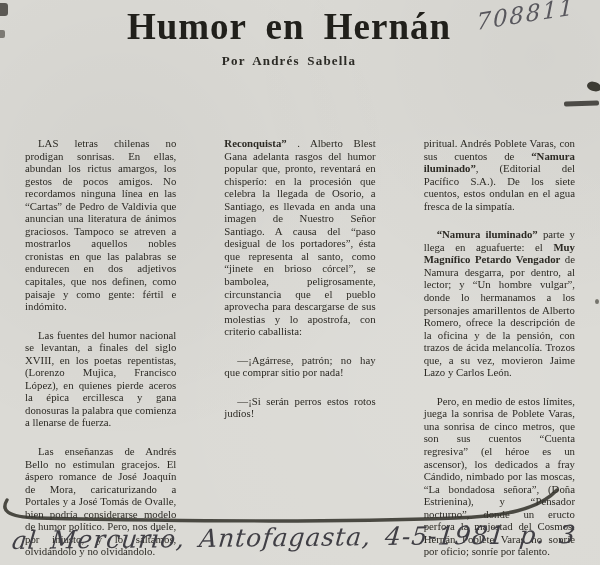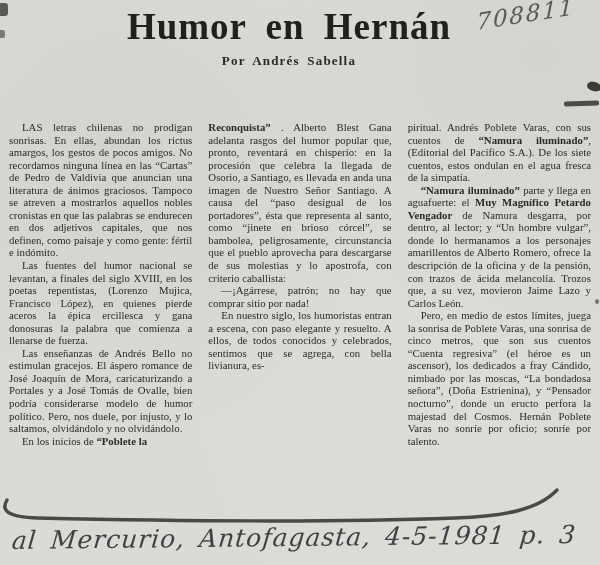--- a/index.html
+++ b/index.html
@@ -39,21 +39,21 @@
   .cols {
     position:absolute; top:121px; left:9px; width:582px;
     display:flex; gap:16px;
   }
   .col {
     flex:1 1 0; min-width:0;
     text-align:justify;
     font-size:10.8px; line-height:12.55px;
     color:#2c2a24;
   }
-  .para { margin:0; }
+  .para { margin:16px; }
   .para.ind { text-indent:13px; }
   .bold { font-weight:bold; }
 
   
   .speck1 { position:absolute; left:0; top:3px; width:8px; height:13px; background:#3b3a34; border-radius:0 3px 3px 0; opacity:.8; }
   .speck2 { position:absolute; left:0; top:30px; width:5px; height:8px; background:#55534b; border-radius:0 2px 2px 0; opacity:.7; }
   .smudge1 { position:absolute; left:564px; top:101px; width:35px; height:5px; background:#34332e; border-radius:2px; transform:rotate(-2deg); opacity:.85; }
   .smudge2 { position:absolute; left:587px; top:82px; width:14px; height:9px; background:#222119; border-radius:45%; transform:rotate(16deg); opacity:.85; }
   .right-dot { position:absolute; left:595px; top:299px; width:4px; height:5px; background:#4a4840; border-radius:50%; opacity:.7; }
 
@@ -91,21 +91,21 @@
   <div class="cols">
     <div class="col">
         <p class="para ind"><span>LAS letras chilenas no prodigan sonrisas. En ellas, abundan los rictus amargos, los gestos de pocos amigos. No recordamos ninguna línea en las “Cartas” de Pedro de Valdivia que anuncian una literatura de ánimos graciosos. Tampoco se atreven a mostrarlos aquellos nobles cronistas en que las palabras se endurecen en dos adjetivos capitales, que nos definen, como paisaje y como gente: fértil e indómito.</span></p>
         <p class="para ind"><span>Las fuentes del humor nacional se levantan, a finales del siglo XVIII, en los poetas repentistas, (Lorenzo Mujica, Francisco López), en quienes pierde aceros la épica ercillesca y gana donosuras la palabra que comienza a llenarse de fuerza.</span></p>
         <p class="para ind"><span>Las enseñanzas de Andrés Bello no estimulan gracejos. El áspero romance de José Joaquín de Mora, caricaturizando a Portales y a José Tomás de Ovalle, bien podría considerarse modelo de humor político. Pero, nos duele, por injusto, y lo saltamos, olvidándolo y no olvidándolo.</span></p>
         <p class="para ind"><span>En los inicios de </span><span class="bold">“Poblete la</span></p>
       </div>
     <div class="col">
         <p class="para"><span class="bold">Reconquista”</span><span> . Alberto Blest Gana adelanta rasgos del humor popular que, pronto, reventará en chisperío: en la procesión que celebra la llegada de Osorio, a Santiago, es llevada en anda una imagen de Nuestro Señor Santiago. A causa del “paso desigual de los portadores”, ésta que representa al santo, como “jinete en brioso córcel”, se bambolea, peligrosamente, circunstancia que el pueblo aprovecha para descargarse de sus molestias y lo apostrofa, con criterio caballista:</span></p>
         <p class="para ind"><span>—¡Agárrese, patrón; no hay que comprar sitio por nada!</span></p>
-        <p class="para ind"><span>En nuestro siglo, los humoristas entran a escena, con paso elegante y resuelto. A ellos, de todos conocidos y celebrados, sentimos que se agrega, con bella livianura, es-</span></p>
+        <p class="para ind"><span>—¡Si serán perros estos rotos judíos!</span></p>
       </div>
     <div class="col">
         <p class="para"><span>piritual. Andrés Poblete Varas, con sus cuentos de </span><span class="bold">“Namura iluminado”</span><span>, (Editorial del Pacífico S.A.). De los siete cuentos, estos ondulan en el agua fresca de la simpatía.</span></p>
         <p class="para ind"><span class="bold">“Namura iluminado”</span><span> parte y llega en aguafuerte: el </span><span class="bold">Muy Magnífico Petardo Vengador</span><span> de Namura desgarra, por dentro, al lector; y “Un hombre vulgar”, donde lo hermanamos a los personajes amarillentos de Alberto Romero, ofrece la descripción de la oficina y de la pensión, con trazos de ácida melancolía. Trozos que, a su vez, movieron Jaime Lazo y Carlos León.</span></p>
         <p class="para ind"><span>Pero, en medio de estos límites, juega la sonrisa de Poblete Varas, una sonrisa de cinco metros, que son sus cuentos “Cuenta regresiva” (el héroe es un ascensor), los dedicados a fray Cándido, nimbado por las moscas, “La bondadosa señora”, (Doña Estrienina), y “Pensador nocturno”, donde un eructo perfora la majestad del Cosmos. Hernán Poblete Varas no sonríe por oficio; sonríe por talento.</span></p>
       </div>
   </div>
 
   <svg class="swoosh" viewBox="0 0 600 48" xmlns="http://www.w3.org/2000/svg">
     <path d="M 7 14 C 1 24, 6 31, 38 32 C 170 35, 320 37, 455 32 C 505 30, 538 24, 557 4" fill="none" stroke="#36342d" stroke-width="3.4" stroke-linecap="round" opacity="0.88"></path>

